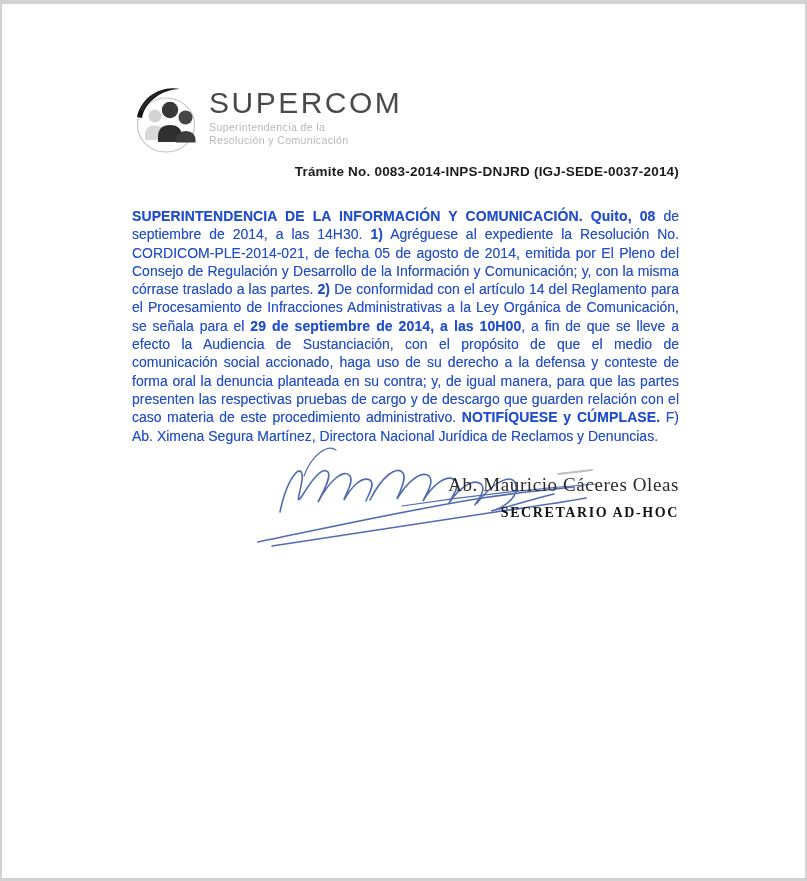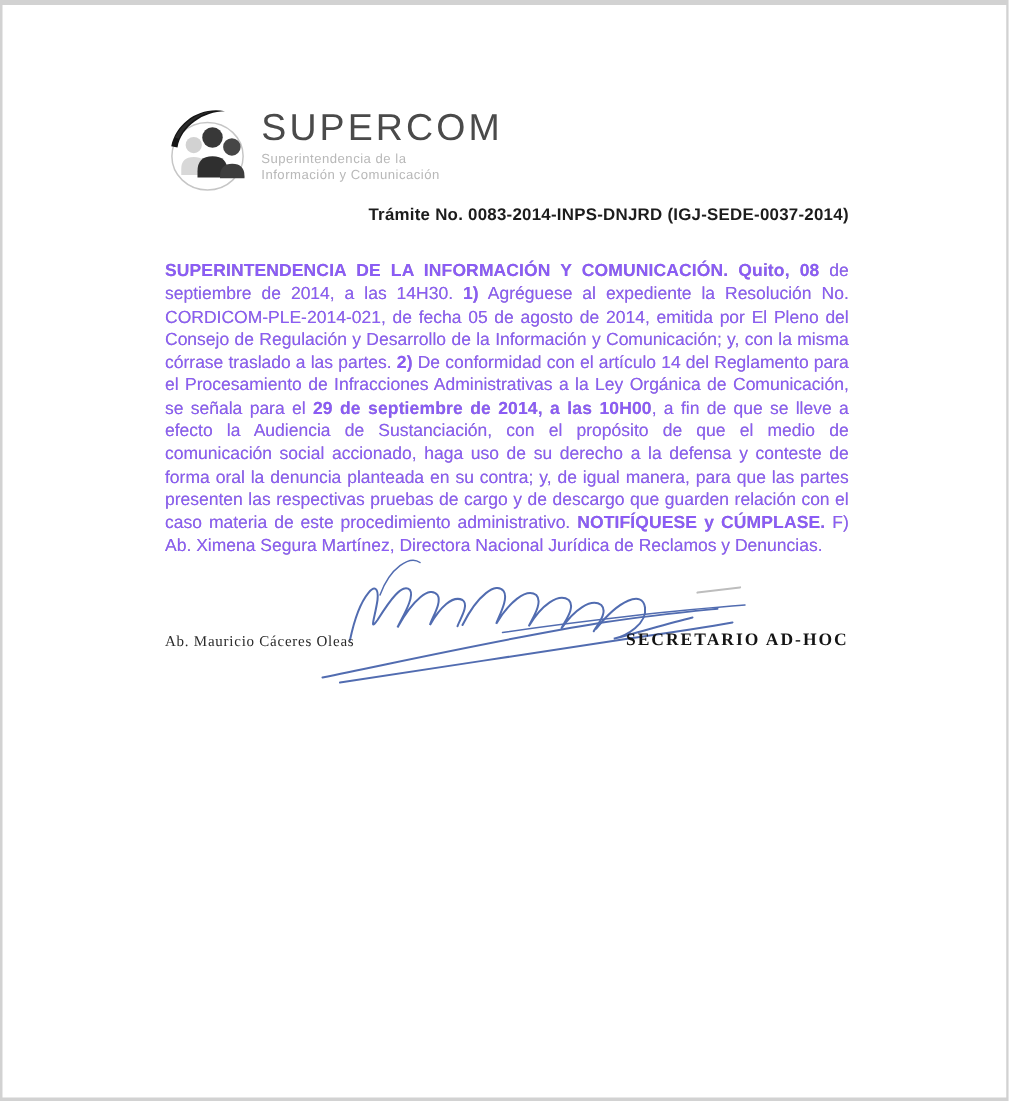--- a/index.html
+++ b/index.html
@@ -34,31 +34,31 @@
     position:absolute;left:130px;top:160px;width:547px;
     text-align:right;
     font-size:13.5px;font-weight:bold;color:#1c1c1c;
     letter-spacing:0.2px;
   }
   
   .body-text{
     position:absolute;left:130px;top:189px;width:547px;
     font-size:14px;line-height:18.3px;
     text-align:justify;
-    color:#8b5cf6;
+    color:#1d4ed8;
     text-shadow:0 0 0.4px rgba(0,0,0,0.35);
   }
   .body-text b{letter-spacing:0.1px;}
   
   .sig-block{position:absolute;left:130px;top:428px;width:547px;height:130px;}
   .sig-svg{position:absolute;left:120px;top:0;width:365px;height:118px;}
   .sig-name{
-    position:absolute;left:0;top:74px;width:547px;text-align:left;
+    position:absolute;left:0;top:42px;width:547px;text-align:right;
     font-family:"Liberation Serif", serif;
-    font-size:12px;color:#2a2a2a;letter-spacing:0.6px;
+    font-size:19px;color:#2a2a2a;letter-spacing:0.6px;
   }
   .sig-title{
     position:absolute;left:0;top:73px;width:547px;text-align:right;
     font-family:"Liberation Serif", serif;
     font-size:14px;font-weight:bold;color:#141414;letter-spacing:1.6px;
   }
 </style>
 </head>
 <body>
 
@@ -78,21 +78,21 @@
       <circle cx="38" cy="24" r="8.2" fill="#383838"></circle>
       <path d="M 26 51 q 0 -12 12 -12 q 12 0 12 12 v 5 h -24 z" fill="#2f2f2f"></path>
 
       <circle cx="53.5" cy="31.5" r="7" fill="#464646"></circle>
       <path d="M 44 55 q 0 -10 9.8 -10 q 9.8 0 9.8 10 v 1.5 h -19.6 z" fill="#3d3d3d"></path>
     </svg>
     <div class="logo-text">
       <div class="brand">SUPERCOM</div>
       <div class="logo-sub">
         <span>Superintendencia de la</span><br>
-        <span>Información y Comunicación</span>
+        <span>Resolución y Comunicación</span>
       </div>
     </div>
   </div>
 
   <div class="reference">Trámite No. 0083-2014-INPS-DNJRD (IGJ-SEDE-0037-2014)</div>
 
   <p class="body-text"><b>SUPERINTENDENCIA DE LA INFORMACIÓN Y COMUNICACIÓN. Quito, 08</b><span> de septiembre de 2014, a las 14H30. </span><b>1)</b><span> Agréguese al expediente la Resolución No. CORDICOM-PLE-2014-021, de fecha 05 de agosto de 2014, emitida por El Pleno del Consejo de Regulación y Desarrollo de la Información y Comunicación; y, con la misma córrase traslado a las partes. </span><b>2)</b><span> De conformidad con el artículo 14 del Reglamento para el Procesamiento de Infracciones Administrativas a la Ley Orgánica de Comunicación, se señala para el </span><b>29 de septiembre de 2014, a las 10H00</b><span>, a fin de que se lleve a efecto la Audiencia de Sustanciación, con el propósito de que el medio de comunicación social accionado, haga uso de su derecho a la defensa y conteste de forma oral la denuncia planteada en su contra; y, de igual manera, para que las partes presenten las respectivas pruebas de cargo y de descargo que guarden relación con el caso materia de este procedimiento administrativo. </span><b>NOTIFÍQUESE y CÚMPLASE.</b><span> F) Ab. Ximena Segura Martínez, Directora Nacional Jurídica de Reclamos y Denuncias.</span></p>
 
   <div class="sig-block">
     <svg class="sig-svg" viewBox="0 0 365 118" aria-hidden="true">

